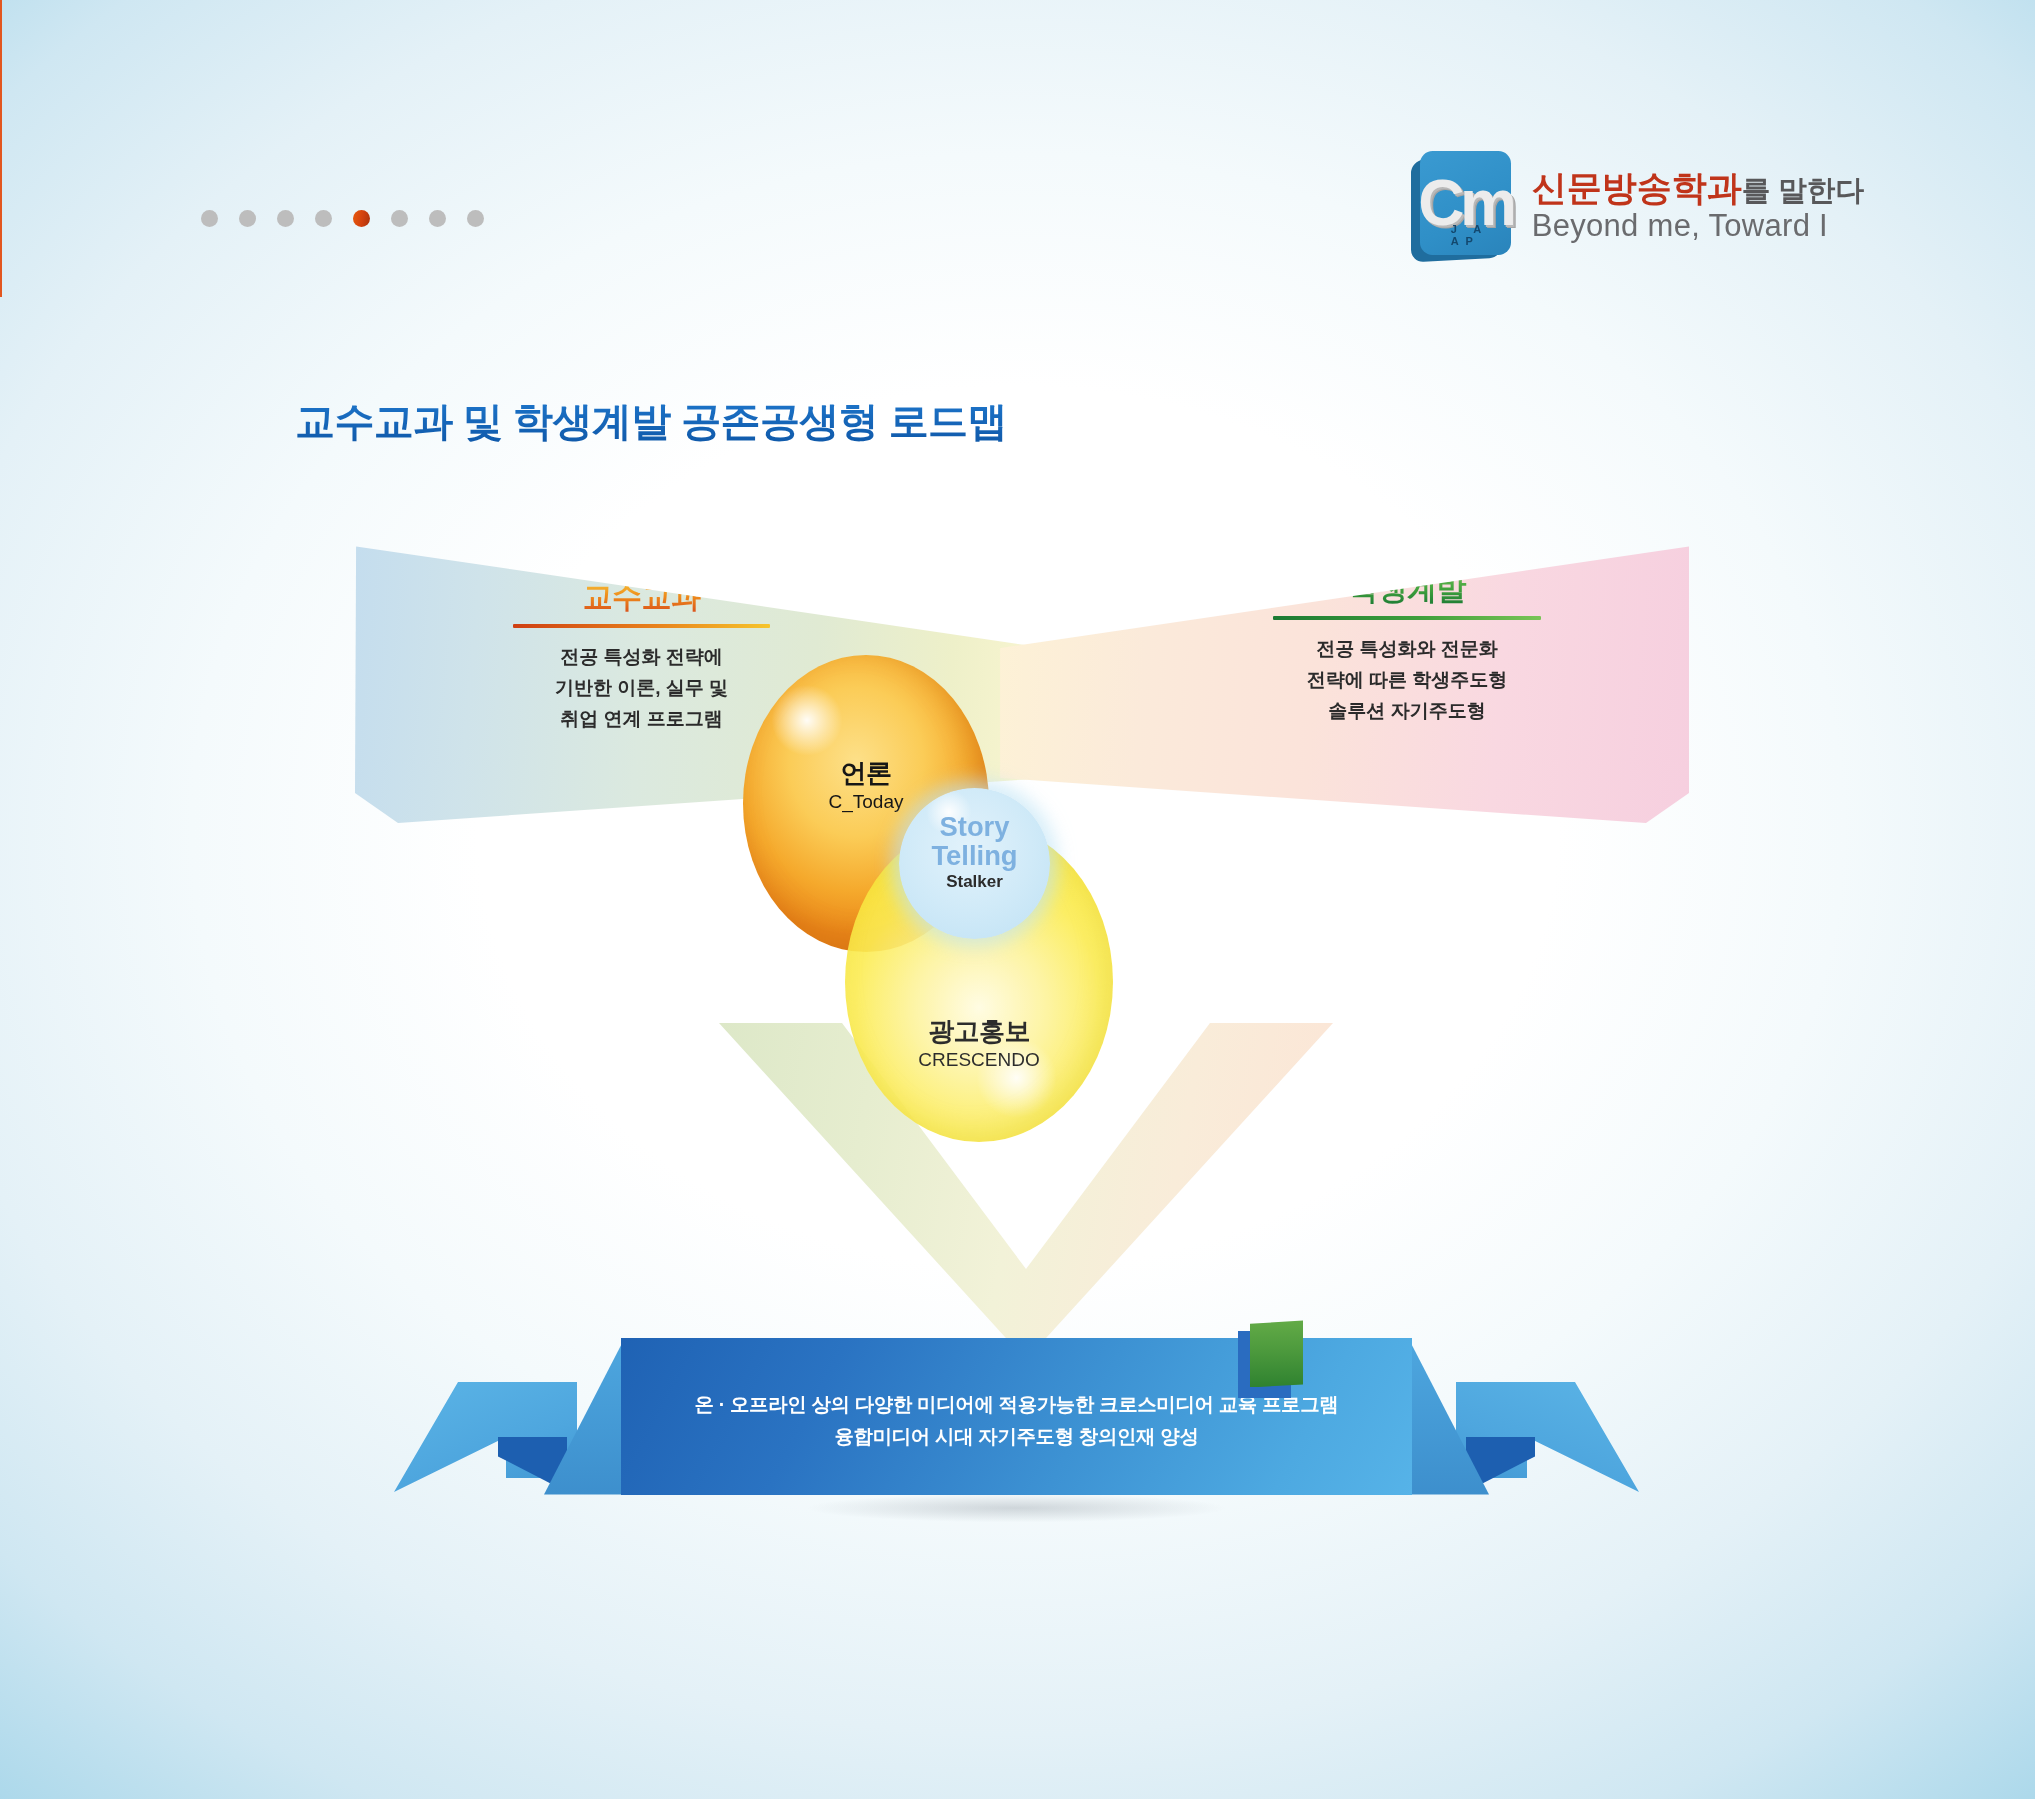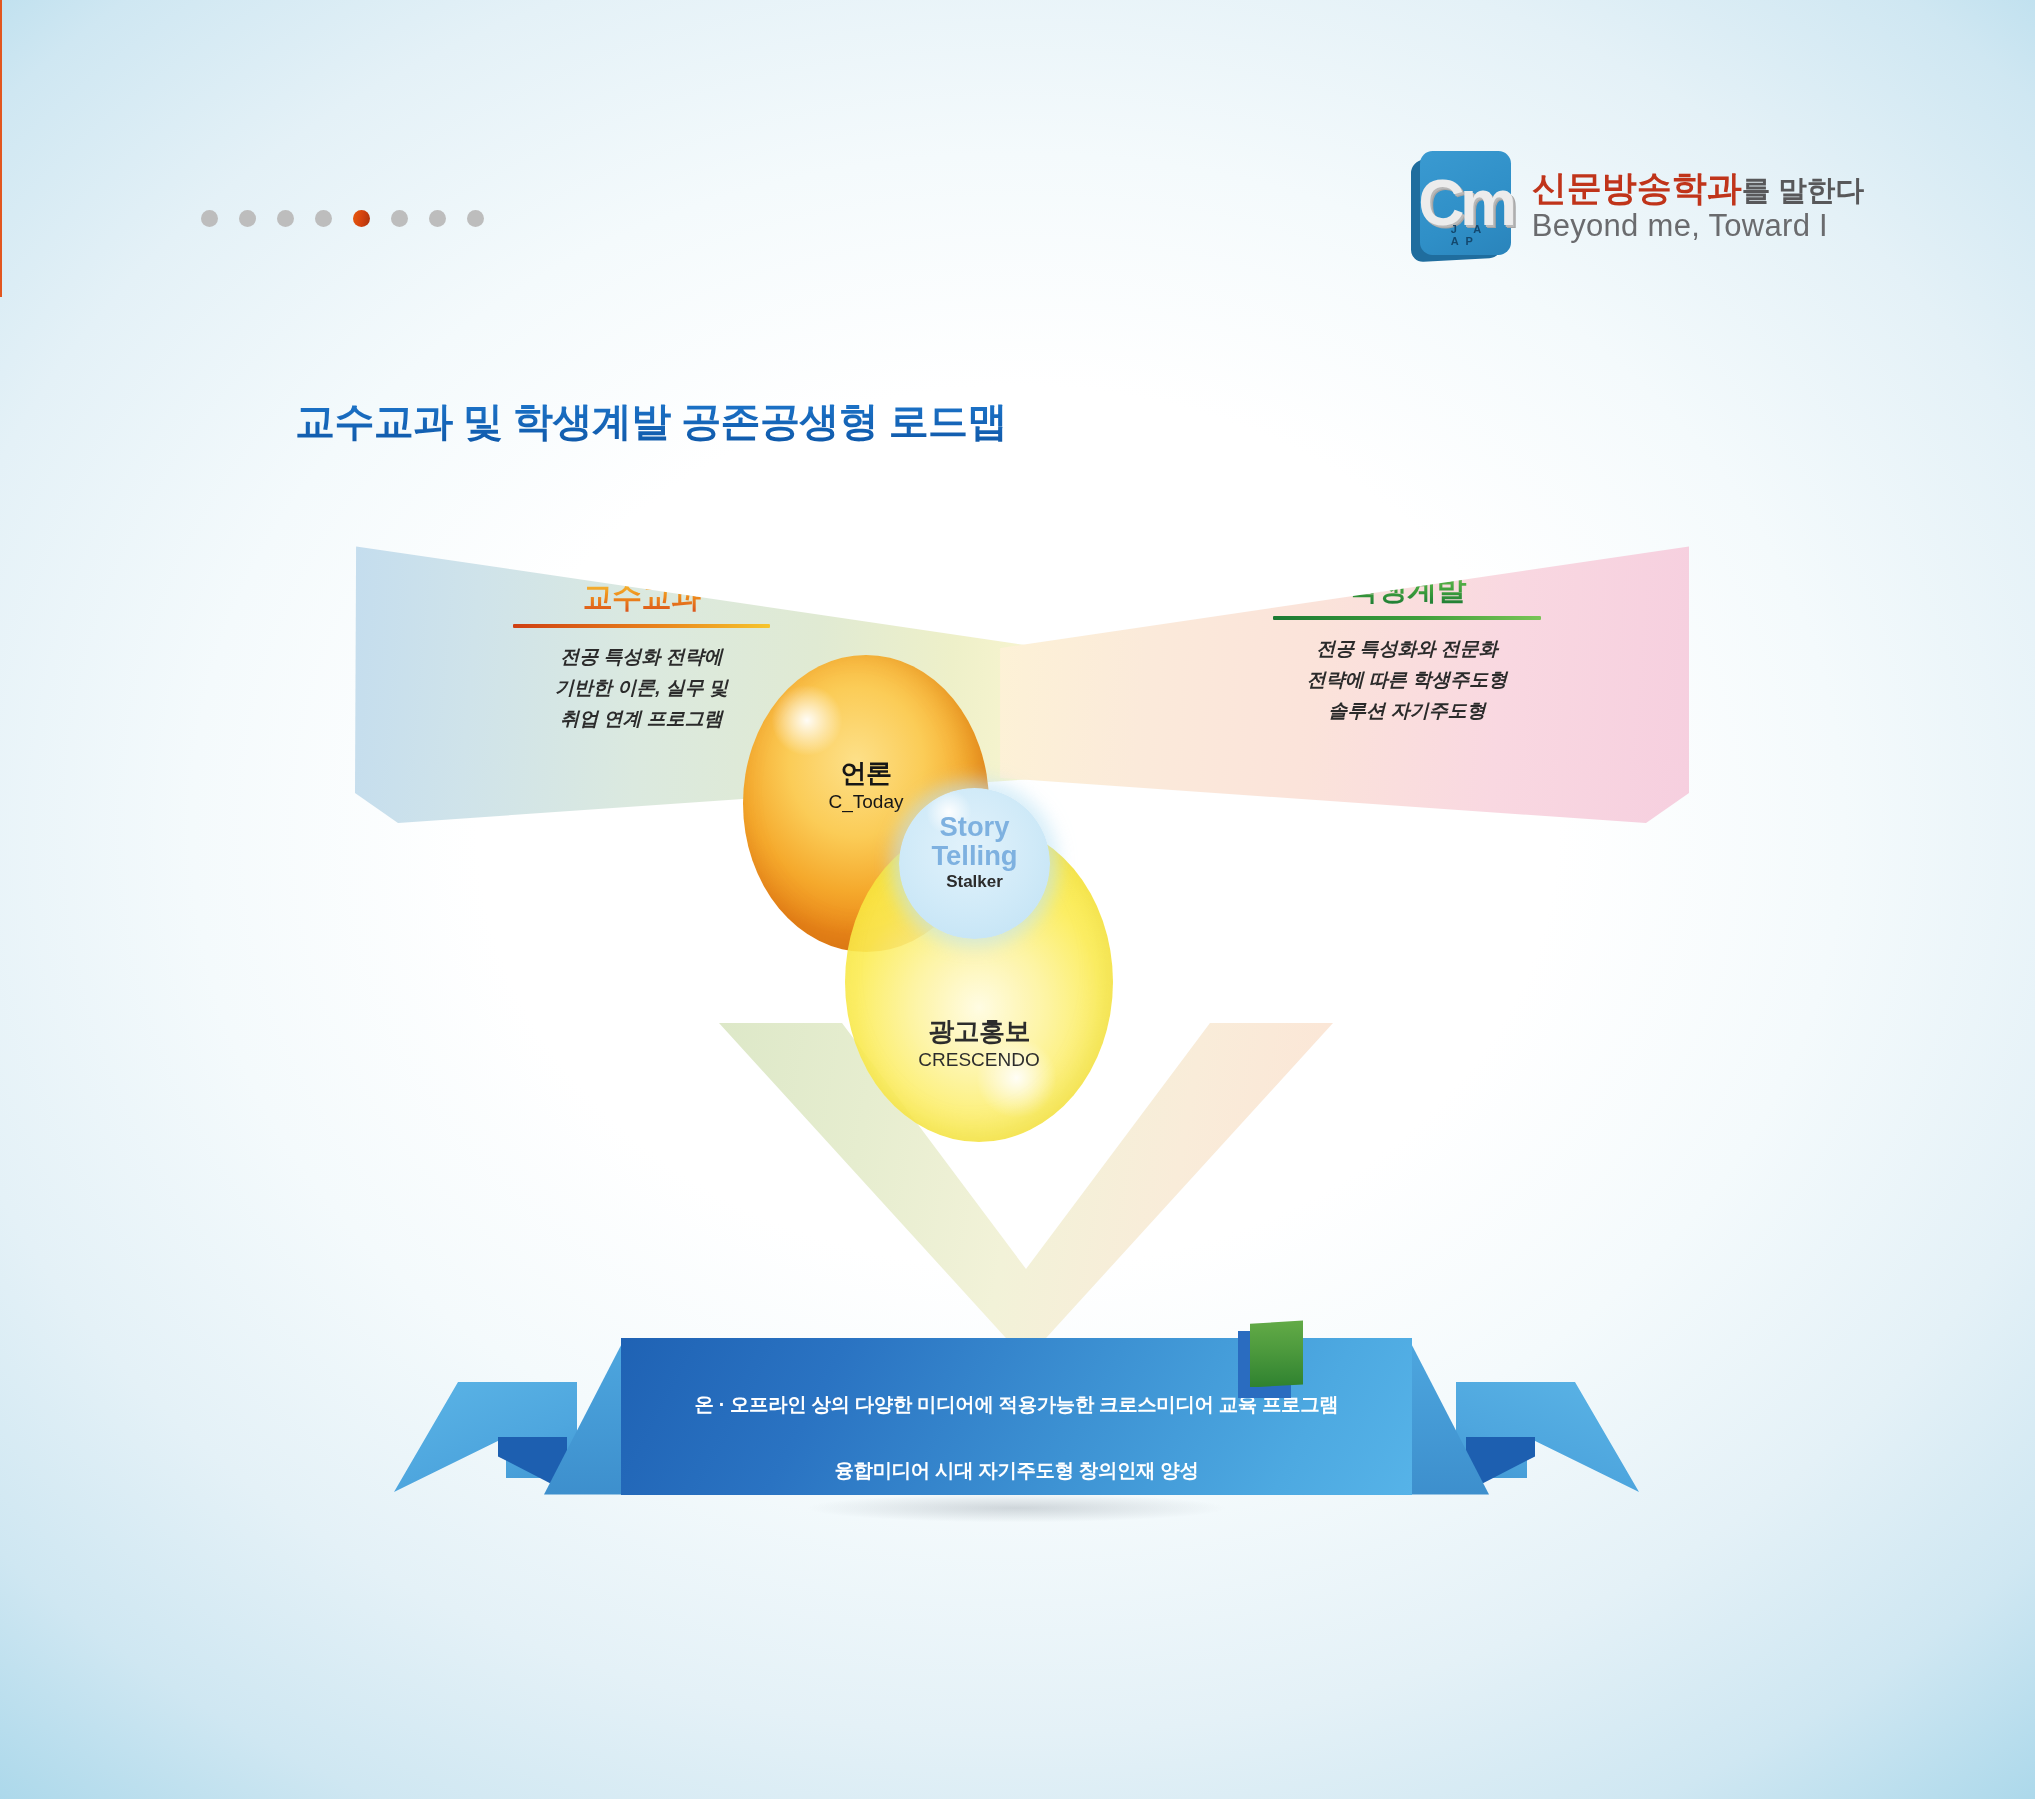--- a/index.html
+++ b/index.html
@@ -104,21 +104,21 @@
     -webkit-background-clip:text;background-clip:text;color:transparent;
   }
   .head-green{
     background:linear-gradient(180deg,#73c057 0%,#41a23d 52%,#1d7c34 100%);
     -webkit-background-clip:text;background-clip:text;color:transparent;
   }
   .panel-rule{height:4px;margin:11.4px auto 13.7px;width:100%;border-radius:1.1px;}
   .rule-orange{background:linear-gradient(90deg,#cf3f12 0%,#e8811c 55%,#f6c52c 100%);}
   .rule-green{background:linear-gradient(90deg,#1b7a33 0%,#3f9f3c 55%,#79c456 100%);}
   .panel-body{
-    font-size:19px;font-weight:bold;color:#2b2b2b;line-height:1.62;font-style:italic;
+    font-size:19px;font-weight:bold;color:#2b2b2b;line-height:1.62;
   }
 
   
   #v-arrow{
     position:absolute;left:719px;top:1023px;width:614px;height:337px;
     clip-path:polygon(0 0, 123px 0, 307px 246px, 491px 0, 614px 0, 307px 337px);
     background:linear-gradient(100deg,#dde8c8 0%,#e6edcf 24%,#f2f2d8 48%,#f9ecd9 72%,#fce4d6 100%);
     filter:drop-shadow(2.9px 4px 4px rgba(110,110,110,.20));
   }
 
@@ -217,21 +217,21 @@
     left:227px;top:12.6px;right:227px;height:157px;
     background:linear-gradient(118deg,#1f62b4 0%,#2a73c2 26%,#3d92d3 58%,#4da9e1 84%,#56b3e8 100%);
   }
   #rb-text{
     position:absolute;left:227px;right:227px;top:69px;
     text-align:center;color:#ffffff;
   }
   #rb-text .rb-l{
     font-size:19.4px;font-weight:bold;letter-spacing:-0.3px;line-height:1.05;
   }
-  #rb-text .rb-l2{margin-top:46px;}
+  #rb-text .rb-l2{margin-top:12px;}
   
   #rb-green{
     position:absolute;left:856px;top:-4.6px;width:53px;height:67px;
     clip-path:polygon(0 3.4px, 53px 0, 53px 64px, 0 67px);
     background:linear-gradient(180deg,#63ab47 0%,#4d9a3d 45%,#2f8230 100%);
     z-index:4;
   }
   #rb-green-shadow{
     position:absolute;left:844px;top:5.7px;width:53px;height:67px;
     background:#2a6cc0;z-index:3;

